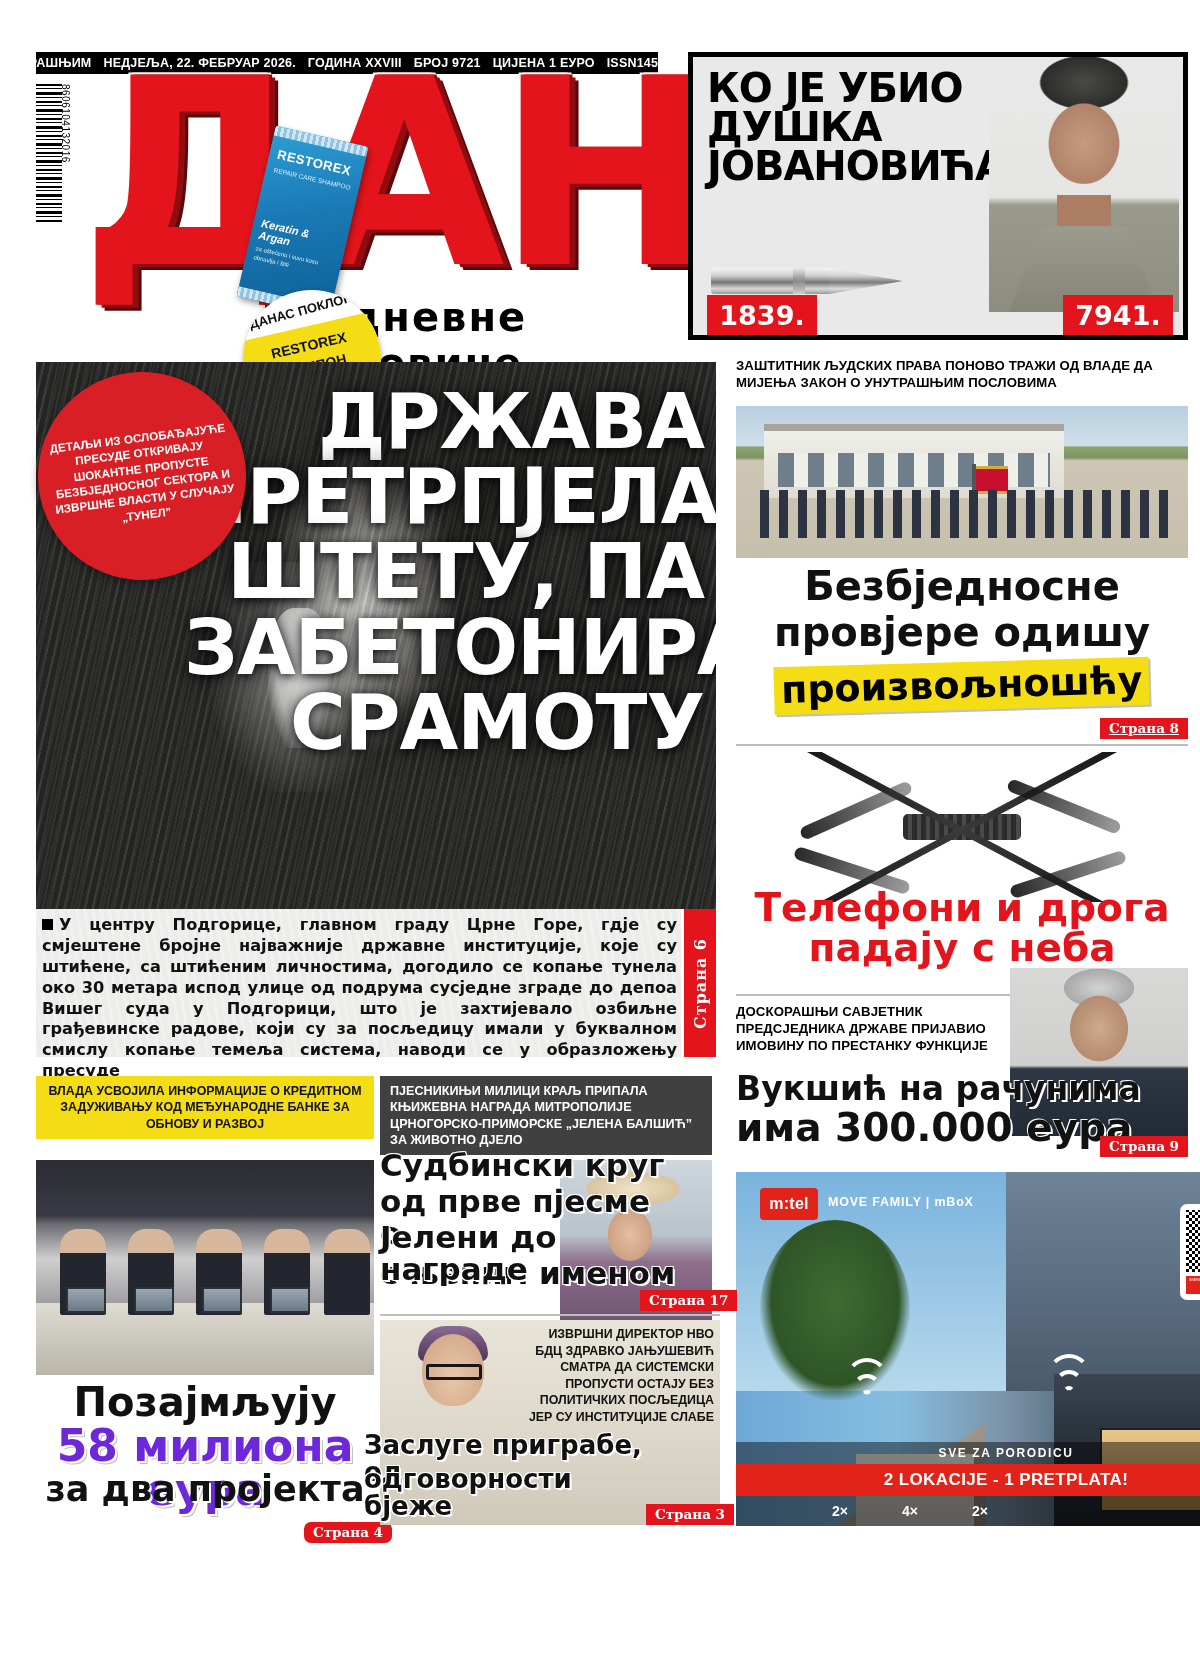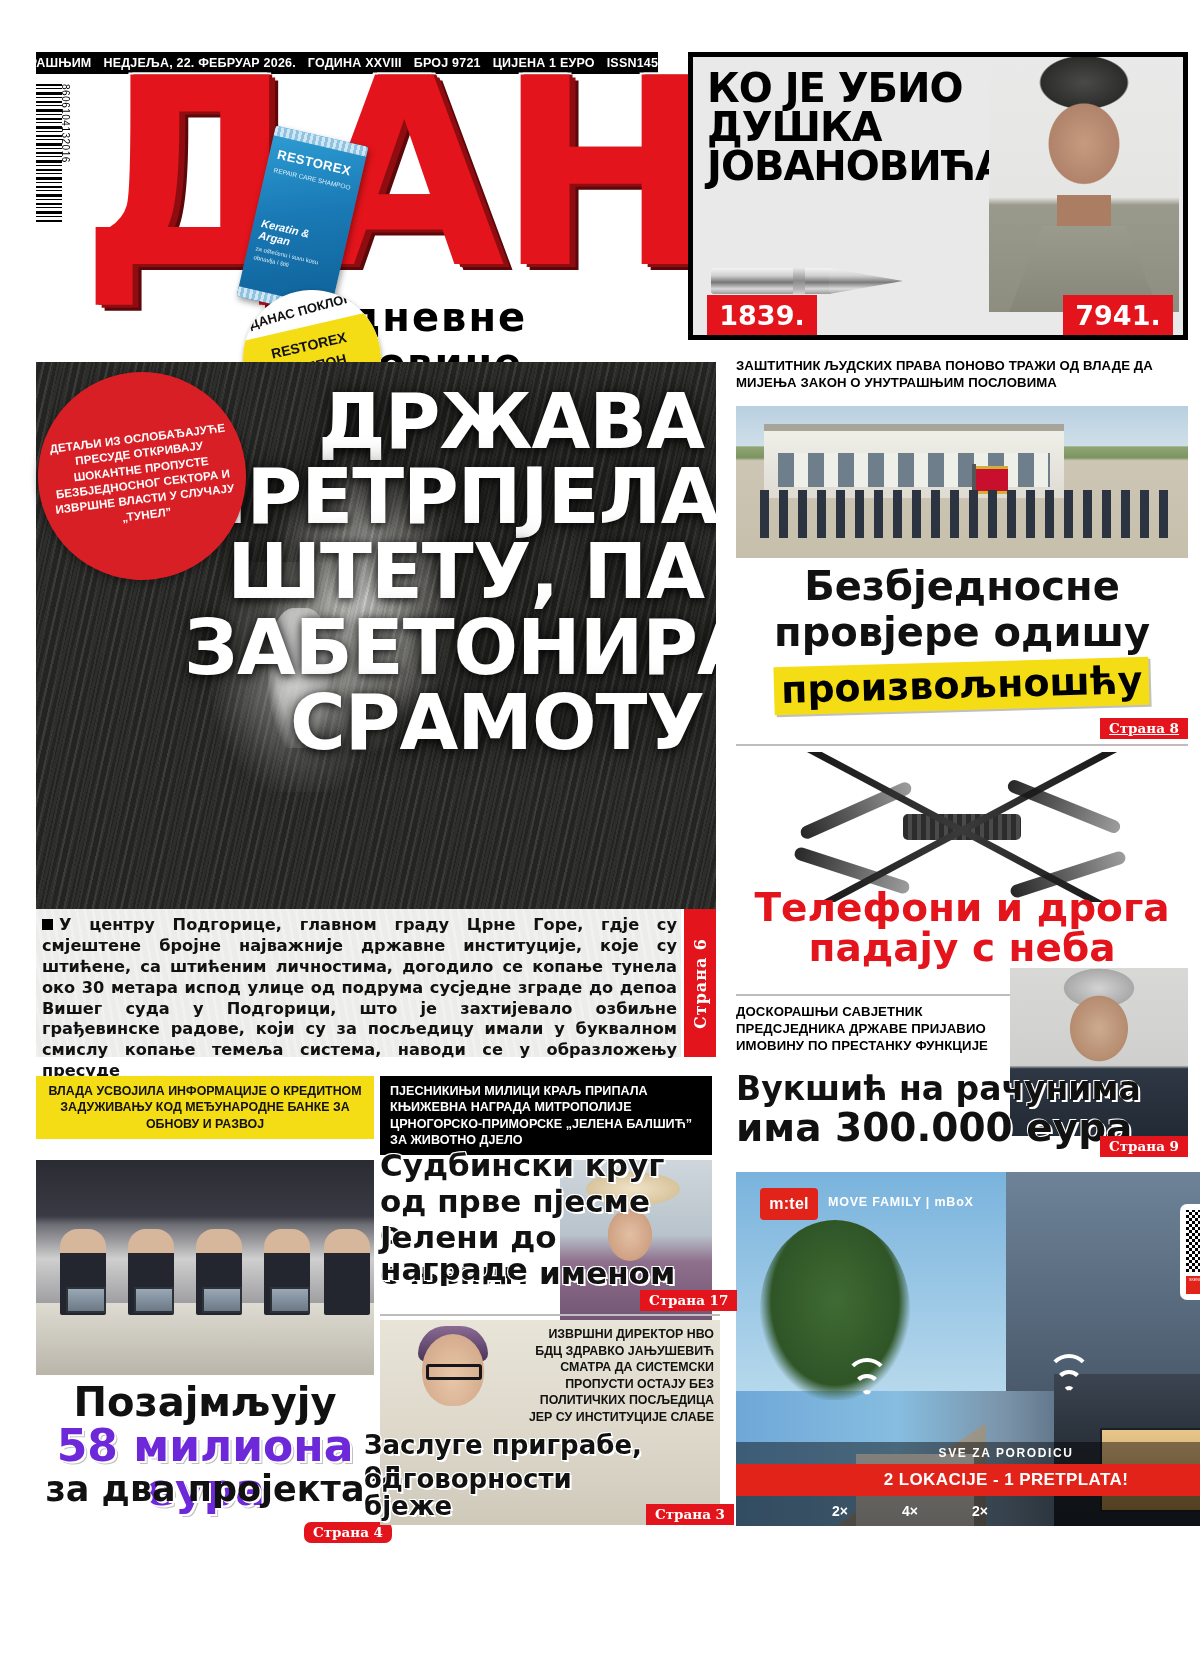--- a/index.html
+++ b/index.html
@@ -282,21 +282,21 @@
     box-shadow: 2px 2px 0 rgba(0,0,0,.25);
   }
   .strana-tag {
     position: absolute; background: #e3141b; color: #fff;
     font-family: "DejaVu Serif", serif; font-size: 13.5px; font-weight: bold;
     padding: 2px 9px 3px 9px; white-space: nowrap;
   }
   .divider { position: absolute; background: #bdbdbd; height: 2px; }
 
   .red-banner {
-    position: absolute; background: #000000; color: #fff;
+    position: absolute; background: #404040; color: #fff;
     font-size: 12.6px; font-weight: bold; line-height: 1.3;
     text-align: right; padding: 7px 10px 7px 10px;
   }
   .drone-photo {
     position: absolute; left: 736px; top: 752px; width: 452px; height: 150px;
     overflow: hidden; background: #fff;
   }
   .dr-arm {
     position: absolute; left: 50%; top: 50%; width: 210px; height: 7px;
     background: linear-gradient(90deg,#3a3a3a,#111);

